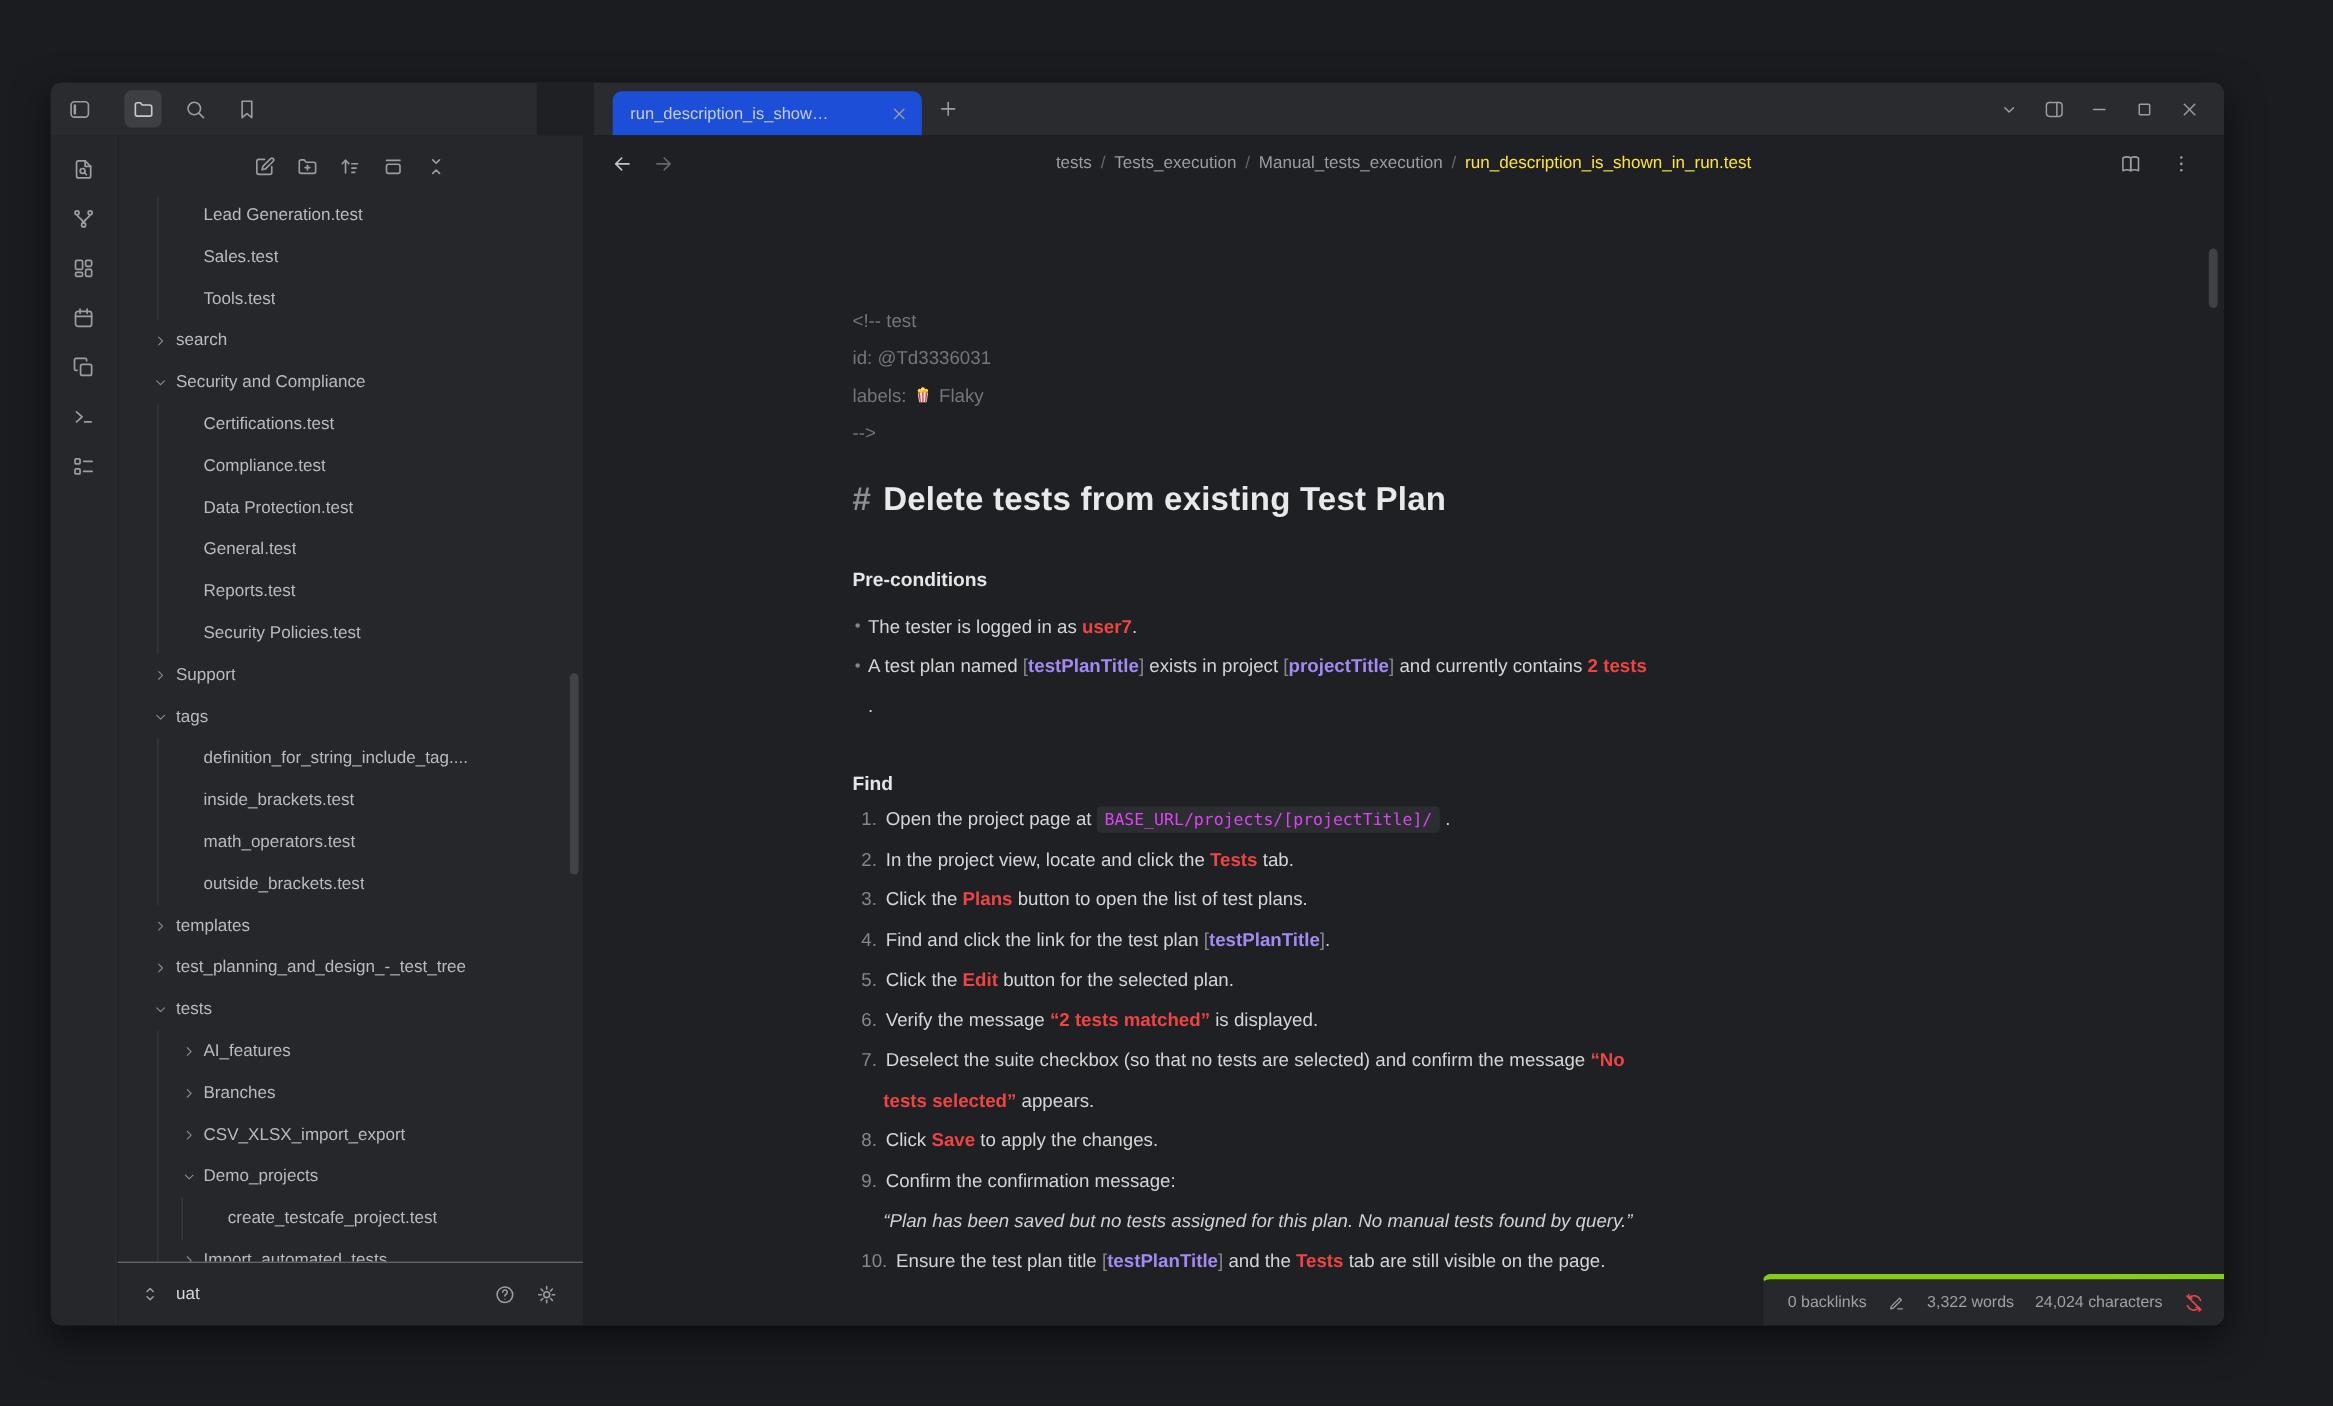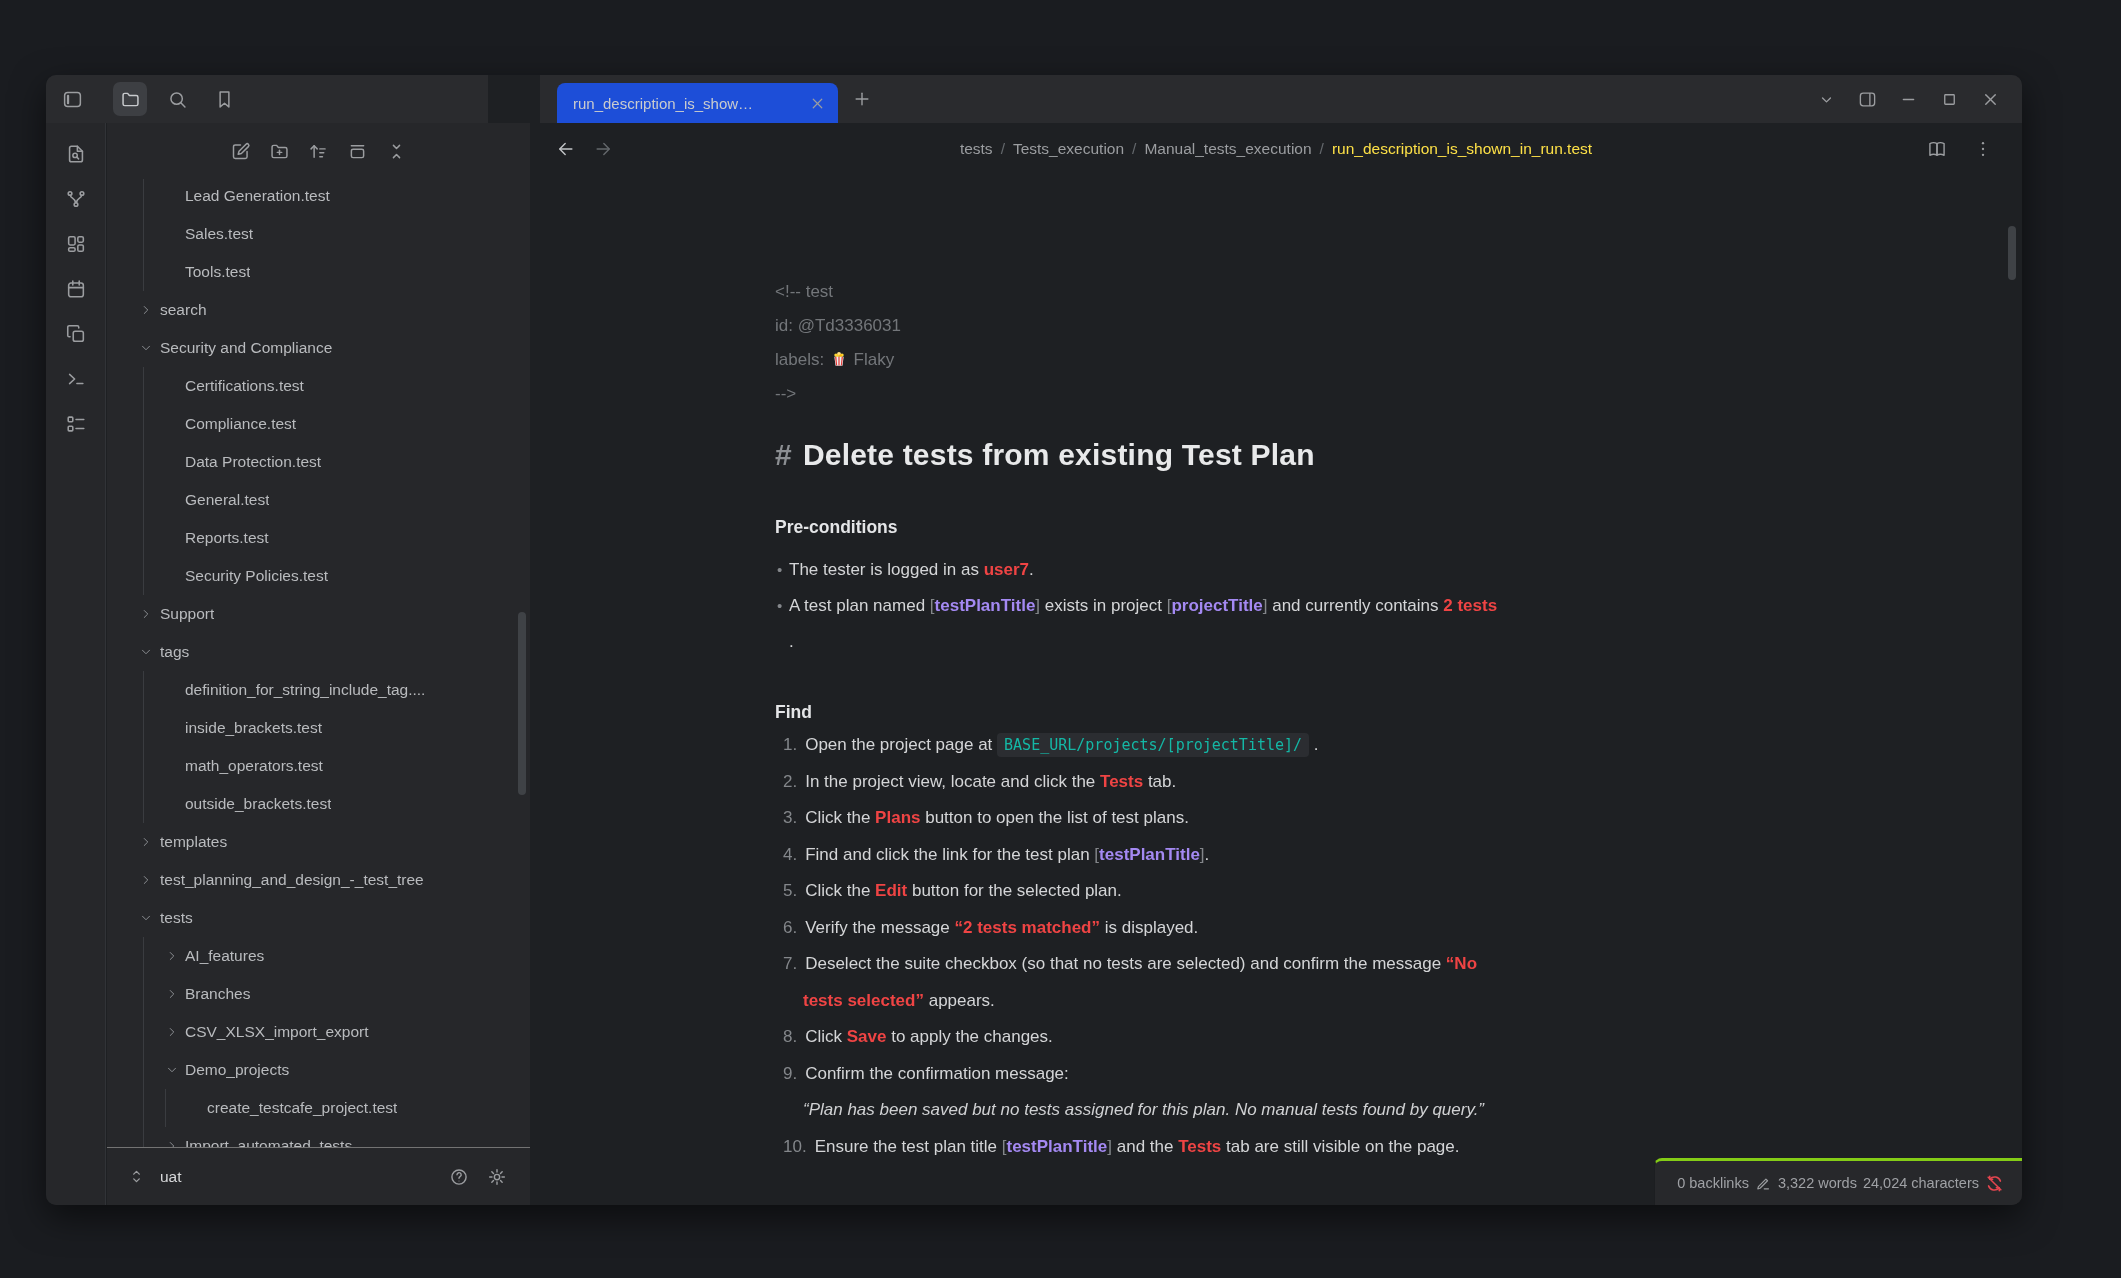--- a/index.html
+++ b/index.html
@@ -83,27 +83,27 @@
   .sec-title{margin-top:39px;height:26px;line-height:26px;font-size:17.5px;font-weight:700;color:#e4e5e7;}
   ul.bullets,ol.steps{list-style:none;margin:12px 0 0 0;padding:0;}
   ol.steps{margin-top:2px;}
   ul.bullets li{position:relative;padding-left:14px;line-height:36px;}
   ul.bullets li::before{content:"•";position:absolute;left:2px;color:#84878b;font-size:15px;}
   ol.steps li{padding-left:28px;text-indent:-20px;line-height:36.5px;}
   .step-num{color:#84878b;margin-right:8px;}
   .seg-b{font-weight:700;color:#ef4444;}
   .seg-link{font-weight:700;color:#a489f2;}
   .seg-br{color:#83868a;}
-  .seg-code{font-family:"DejaVu Sans Mono","Liberation Mono",monospace;font-size:15px;background:#2b2d31;padding:3px 7px;border-radius:4px;color:#14b8a6;white-space:nowrap;}
+  .seg-code{font-family:"DejaVu Sans Mono","Liberation Mono",monospace;font-size:15px;background:#2b2d31;padding:3px 7px;border-radius:4px;color:#d946ef;white-space:nowrap;}
   .seg-i{font-style:italic;color:#d0d1d3;}
   
   .status{
     position:absolute;right:0;bottom:0;height:47px;background:#27282b;
-    border-radius:8px 0 0 0;border-top:3px solid #84cc16;border-left:1px solid #1c1e21;
-    display:flex;align-items:center;gap:6px;padding:0 18px 0 22px;
+    border-radius:8px 0 0 0;border-top:5px solid #84cc16;border-left:1px solid #1c1e21;
+    display:flex;align-items:center;gap:19px;padding:0 18px 0 22px;
     font-size:14.5px;color:#9fa1a5;box-sizing:border-box;
   }
   .status .icon{width:17px;height:17px;color:#9b9da0;}
   .status .icon.red{color:#e3454f;width:19px;height:19px;}
 </style>
 </head>
 <body>
 
 <div class="window">
 

